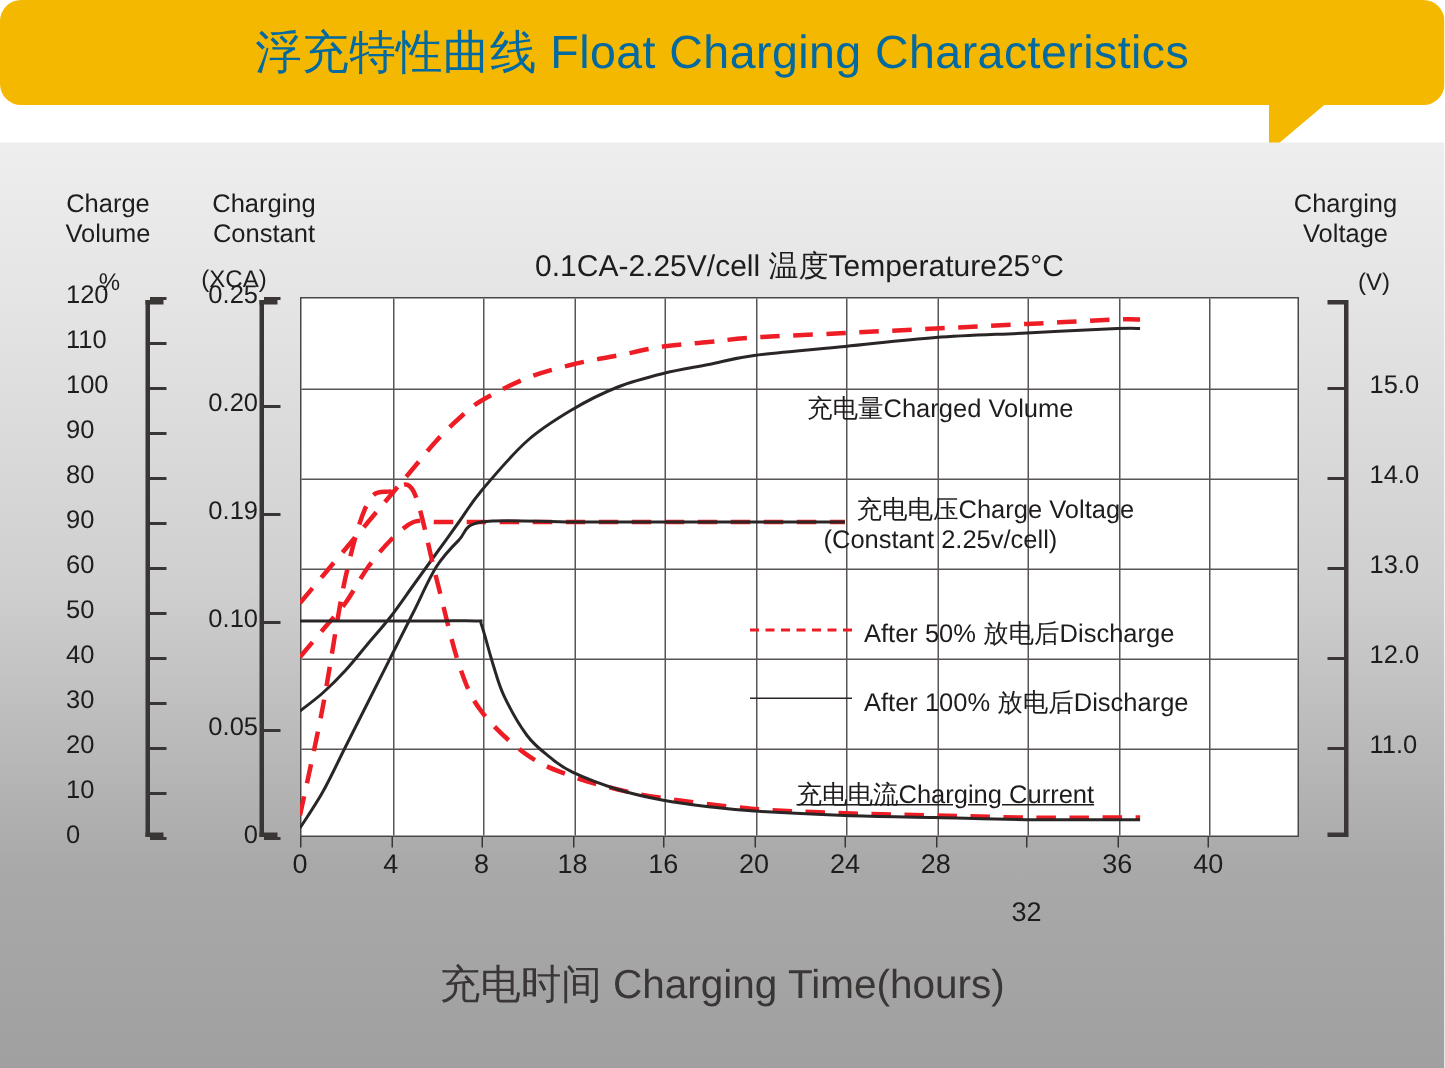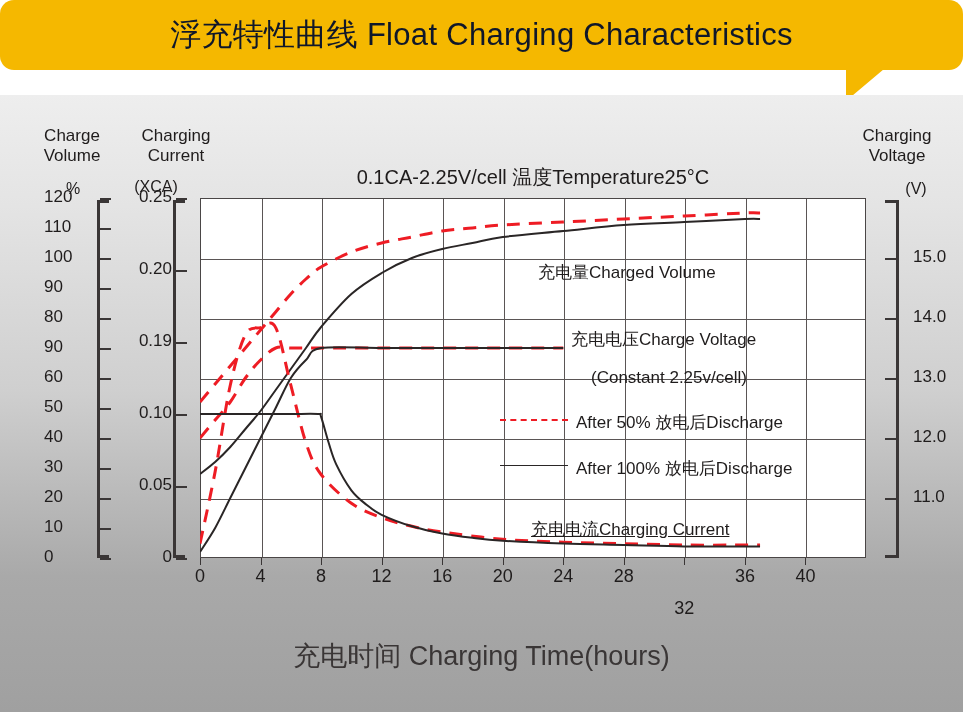--- a/index.html
+++ b/index.html
@@ -13,21 +13,21 @@
 
   
   #header-banner{
     position:absolute;left:0;top:0;width:963px;height:70px;
     background:#f5b800;
     border-radius:14px 14px 14px 14px;
   }
   #header-title{
     position:absolute;left:0;top:0;width:963px;height:70px;
     display:flex;align-items:center;justify-content:center;
-    color:#0f172a;font-size:31px;letter-spacing:.3px;
+    color:#0369a1;font-size:31px;letter-spacing:.3px;
     white-space:nowrap;
   }
   #header-tail{
     position:absolute;left:846px;top:69px;width:0;height:0;
     border-left:0 solid transparent;
     border-right:38px solid transparent;
     border-top:32px solid #f5b800;
   }
 
   
@@ -81,21 +81,21 @@
   
   #plot-title{
     position:absolute;left:200px;top:164px;width:666px;
     text-align:center;font-size:20px;color:#1f1c1c;white-space:nowrap;
   }
 
   
   .annot{position:absolute;font-size:17px;color:#1f1c1c;white-space:nowrap;}
   #annot-charged-volume{left:538px;top:261px;}
   #annot-charge-voltage{left:571px;top:328px;}
-  #annot-charge-voltage-sub{left:591px;top:350px;margin-top:18px;}
+  #annot-charge-voltage-sub{left:549px;top:350px;}
   #annot-charging-current{left:531px;top:518px;text-decoration:underline;}
 
   
   .legend-row{position:absolute;font-size:17px;color:#1f1c1c;white-space:nowrap;}
   #legend-50{left:576px;top:411px;}
   #legend-100{left:576px;top:457px;}
   .legend-swatch{position:absolute;height:0;}
   #swatch-50{left:500px;top:419px;width:68px;border-top:2.5px dashed #ee1c24;}
   #swatch-100{left:500px;top:465px;width:68px;border-top:1.8px solid #2a2626;}
 
@@ -113,21 +113,21 @@
 <div id="header-title">浮充特性曲线 Float Charging Characteristics</div>
 
 <div id="chart-backdrop"></div>
 
 <div class="axis-head" id="head-volume">
   <div>Charge</div>
   <div>Volume</div>
 </div>
 <div class="axis-head" id="head-current">
   <div>Charging</div>
-  <div>Current</div>
+  <div>Constant</div>
 </div>
 <div class="axis-head" id="head-voltage">
   <div>Charging</div>
   <div>Voltage</div>
 </div>
 
 <div class="axis-unit" id="unit-volume">%</div>
 <div class="axis-unit" id="unit-current">(XCA)</div>
 <div class="axis-unit" id="unit-voltage">(V)</div>
 
@@ -190,21 +190,21 @@
     <div class="axis-cap" style="left: 173px; top: 555px;"></div>
     <div class="axis-cap" style="left: 885px; top: 200px;"></div>
     <div class="axis-cap" style="left: 885px; top: 555px;"></div>
     <div class="xtick" style="left: 200px;"></div>
     <div class="xlabel" style="left: 200px;">0</div>
     <div class="xtick" style="left: 260.545px;"></div>
     <div class="xlabel" style="left: 260.545px;">4</div>
     <div class="xtick" style="left: 321.091px;"></div>
     <div class="xlabel" style="left: 321.091px;">8</div>
     <div class="xtick" style="left: 381.636px;"></div>
-    <div class="xlabel" style="left: 381.636px;">12</div>
+    <div class="xlabel" style="left: 381.636px;">18</div>
     <div class="xtick" style="left: 442.182px;"></div>
     <div class="xlabel" style="left: 442.182px;">16</div>
     <div class="xtick" style="left: 502.727px;"></div>
     <div class="xlabel" style="left: 502.727px;">20</div>
     <div class="xtick" style="left: 563.273px;"></div>
     <div class="xlabel" style="left: 563.273px;">24</div>
     <div class="xtick" style="left: 623.818px;"></div>
     <div class="xlabel" style="left: 623.818px;">28</div>
     <div class="xtick" style="left: 684.364px;"></div>
     <div class="xlabel" style="left: 684.364px; margin-top: 32px;">32</div>

